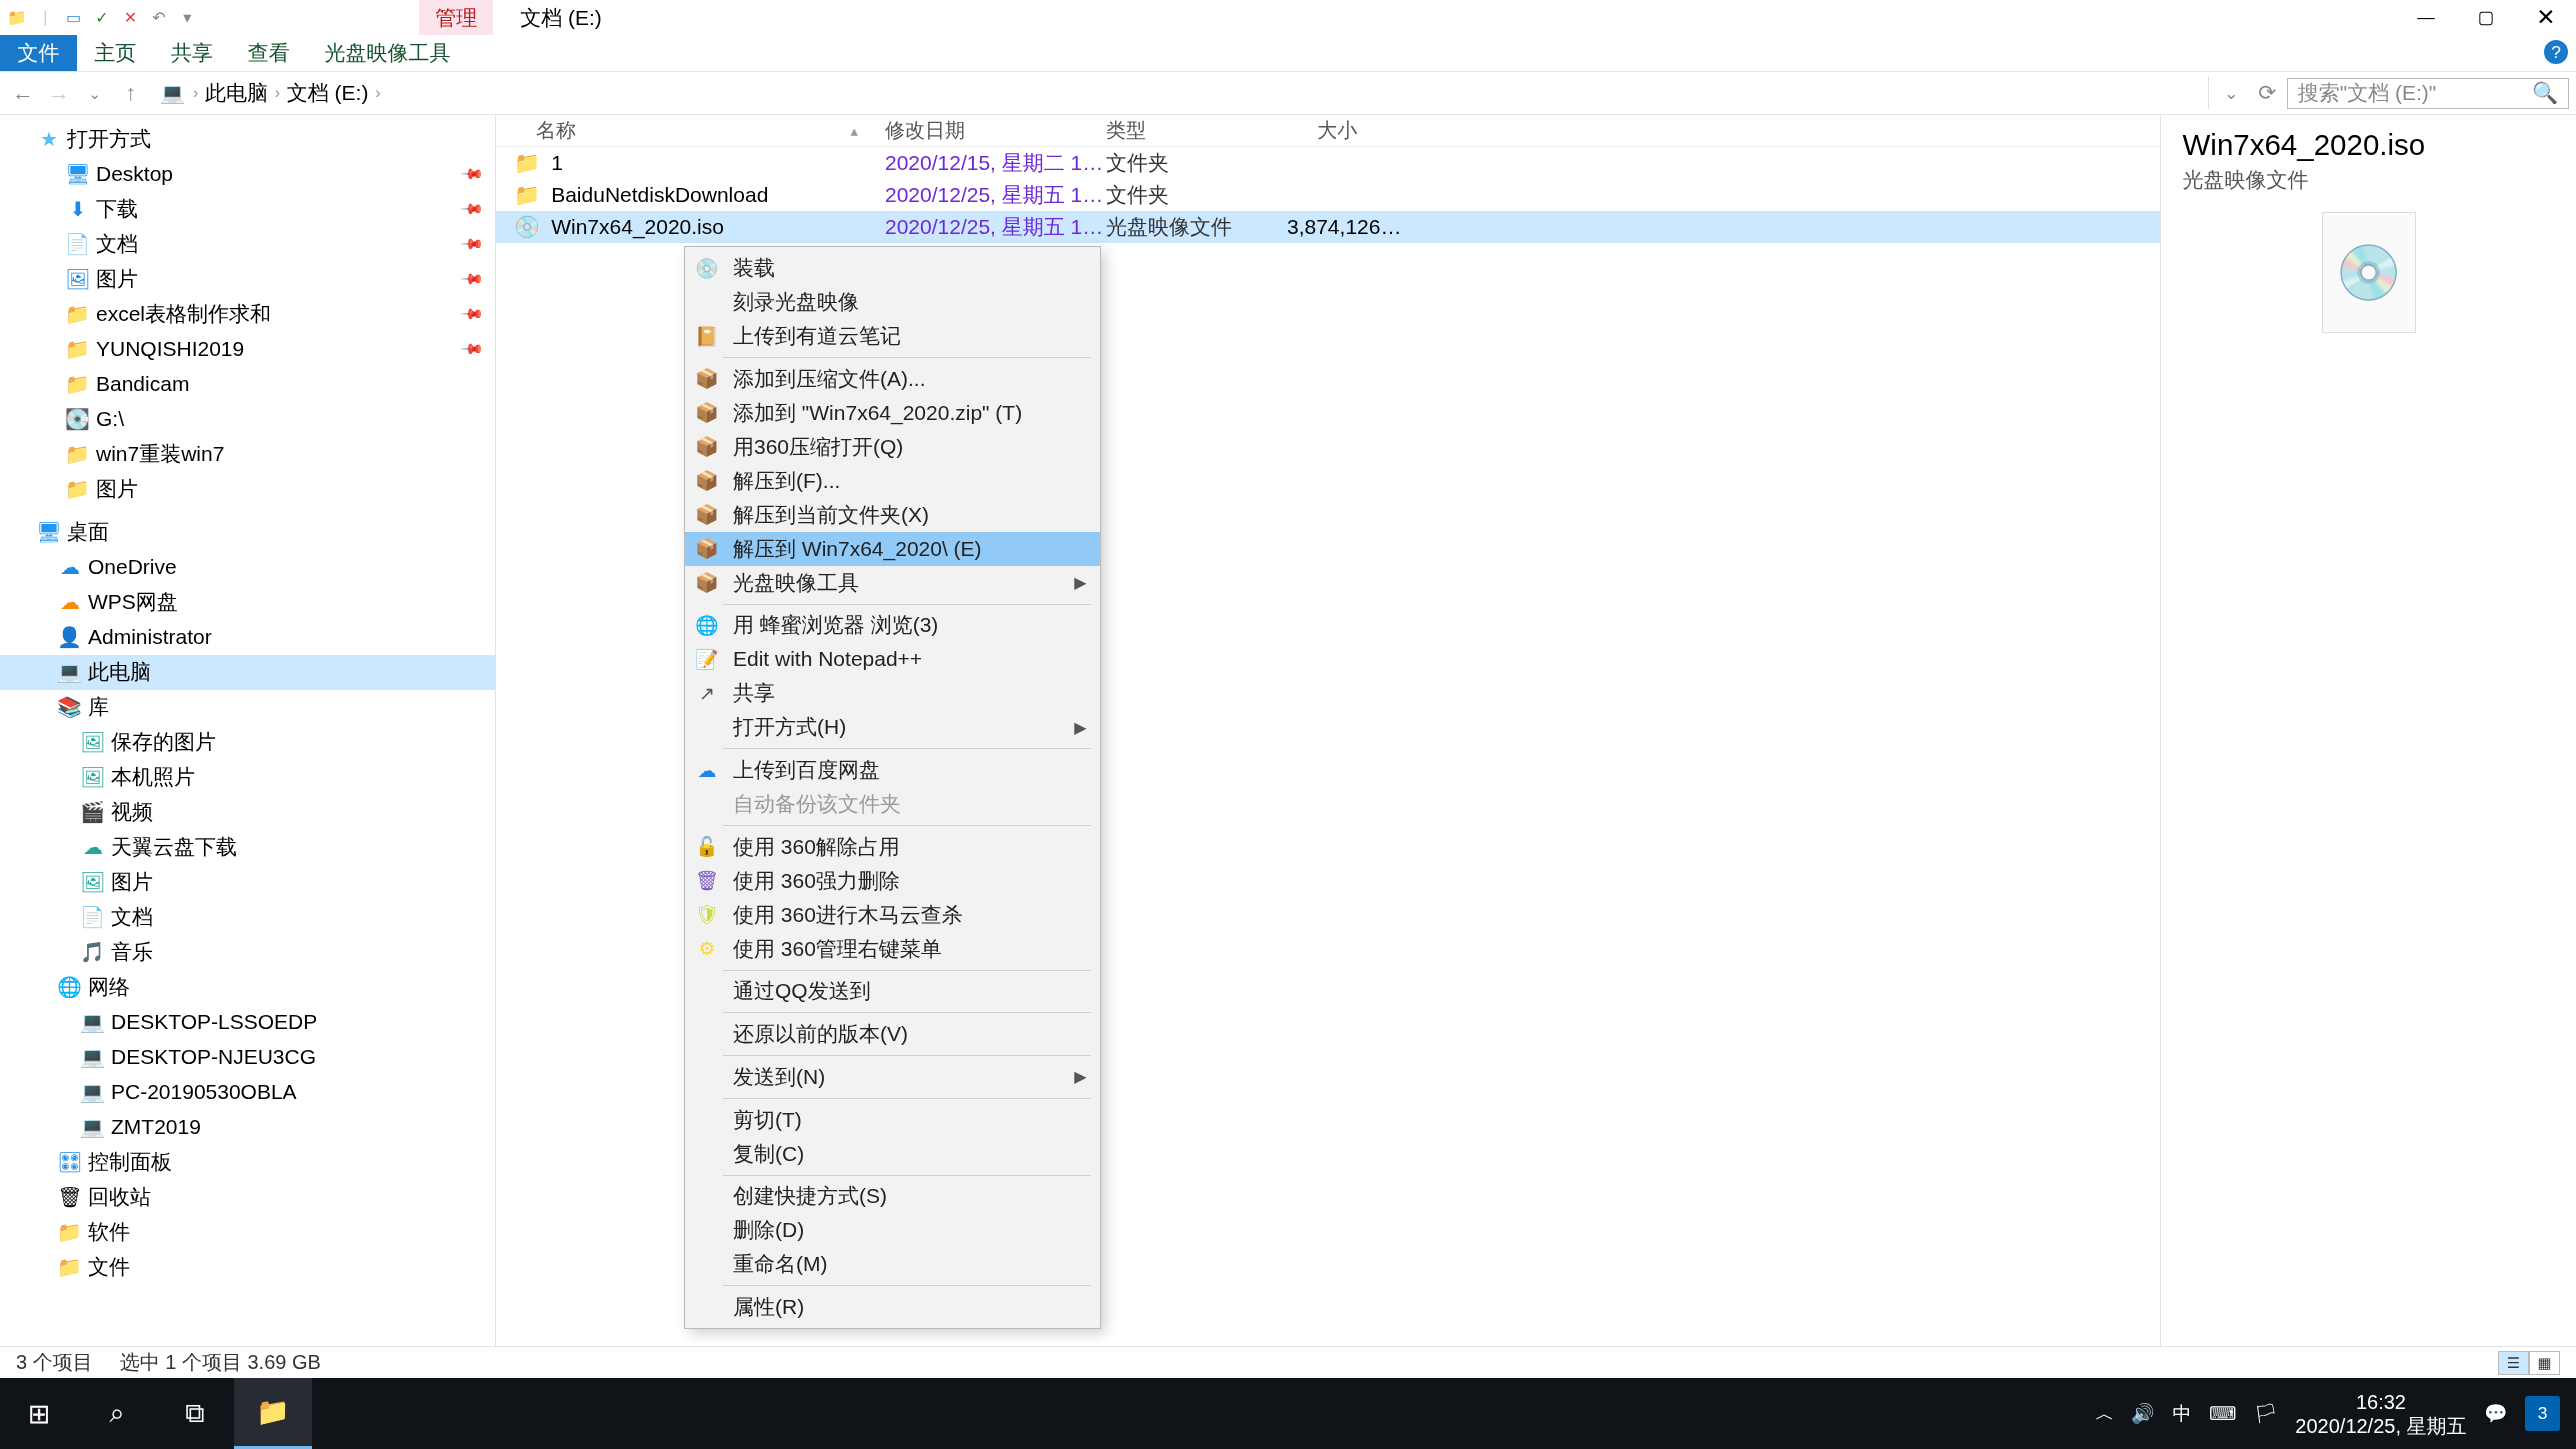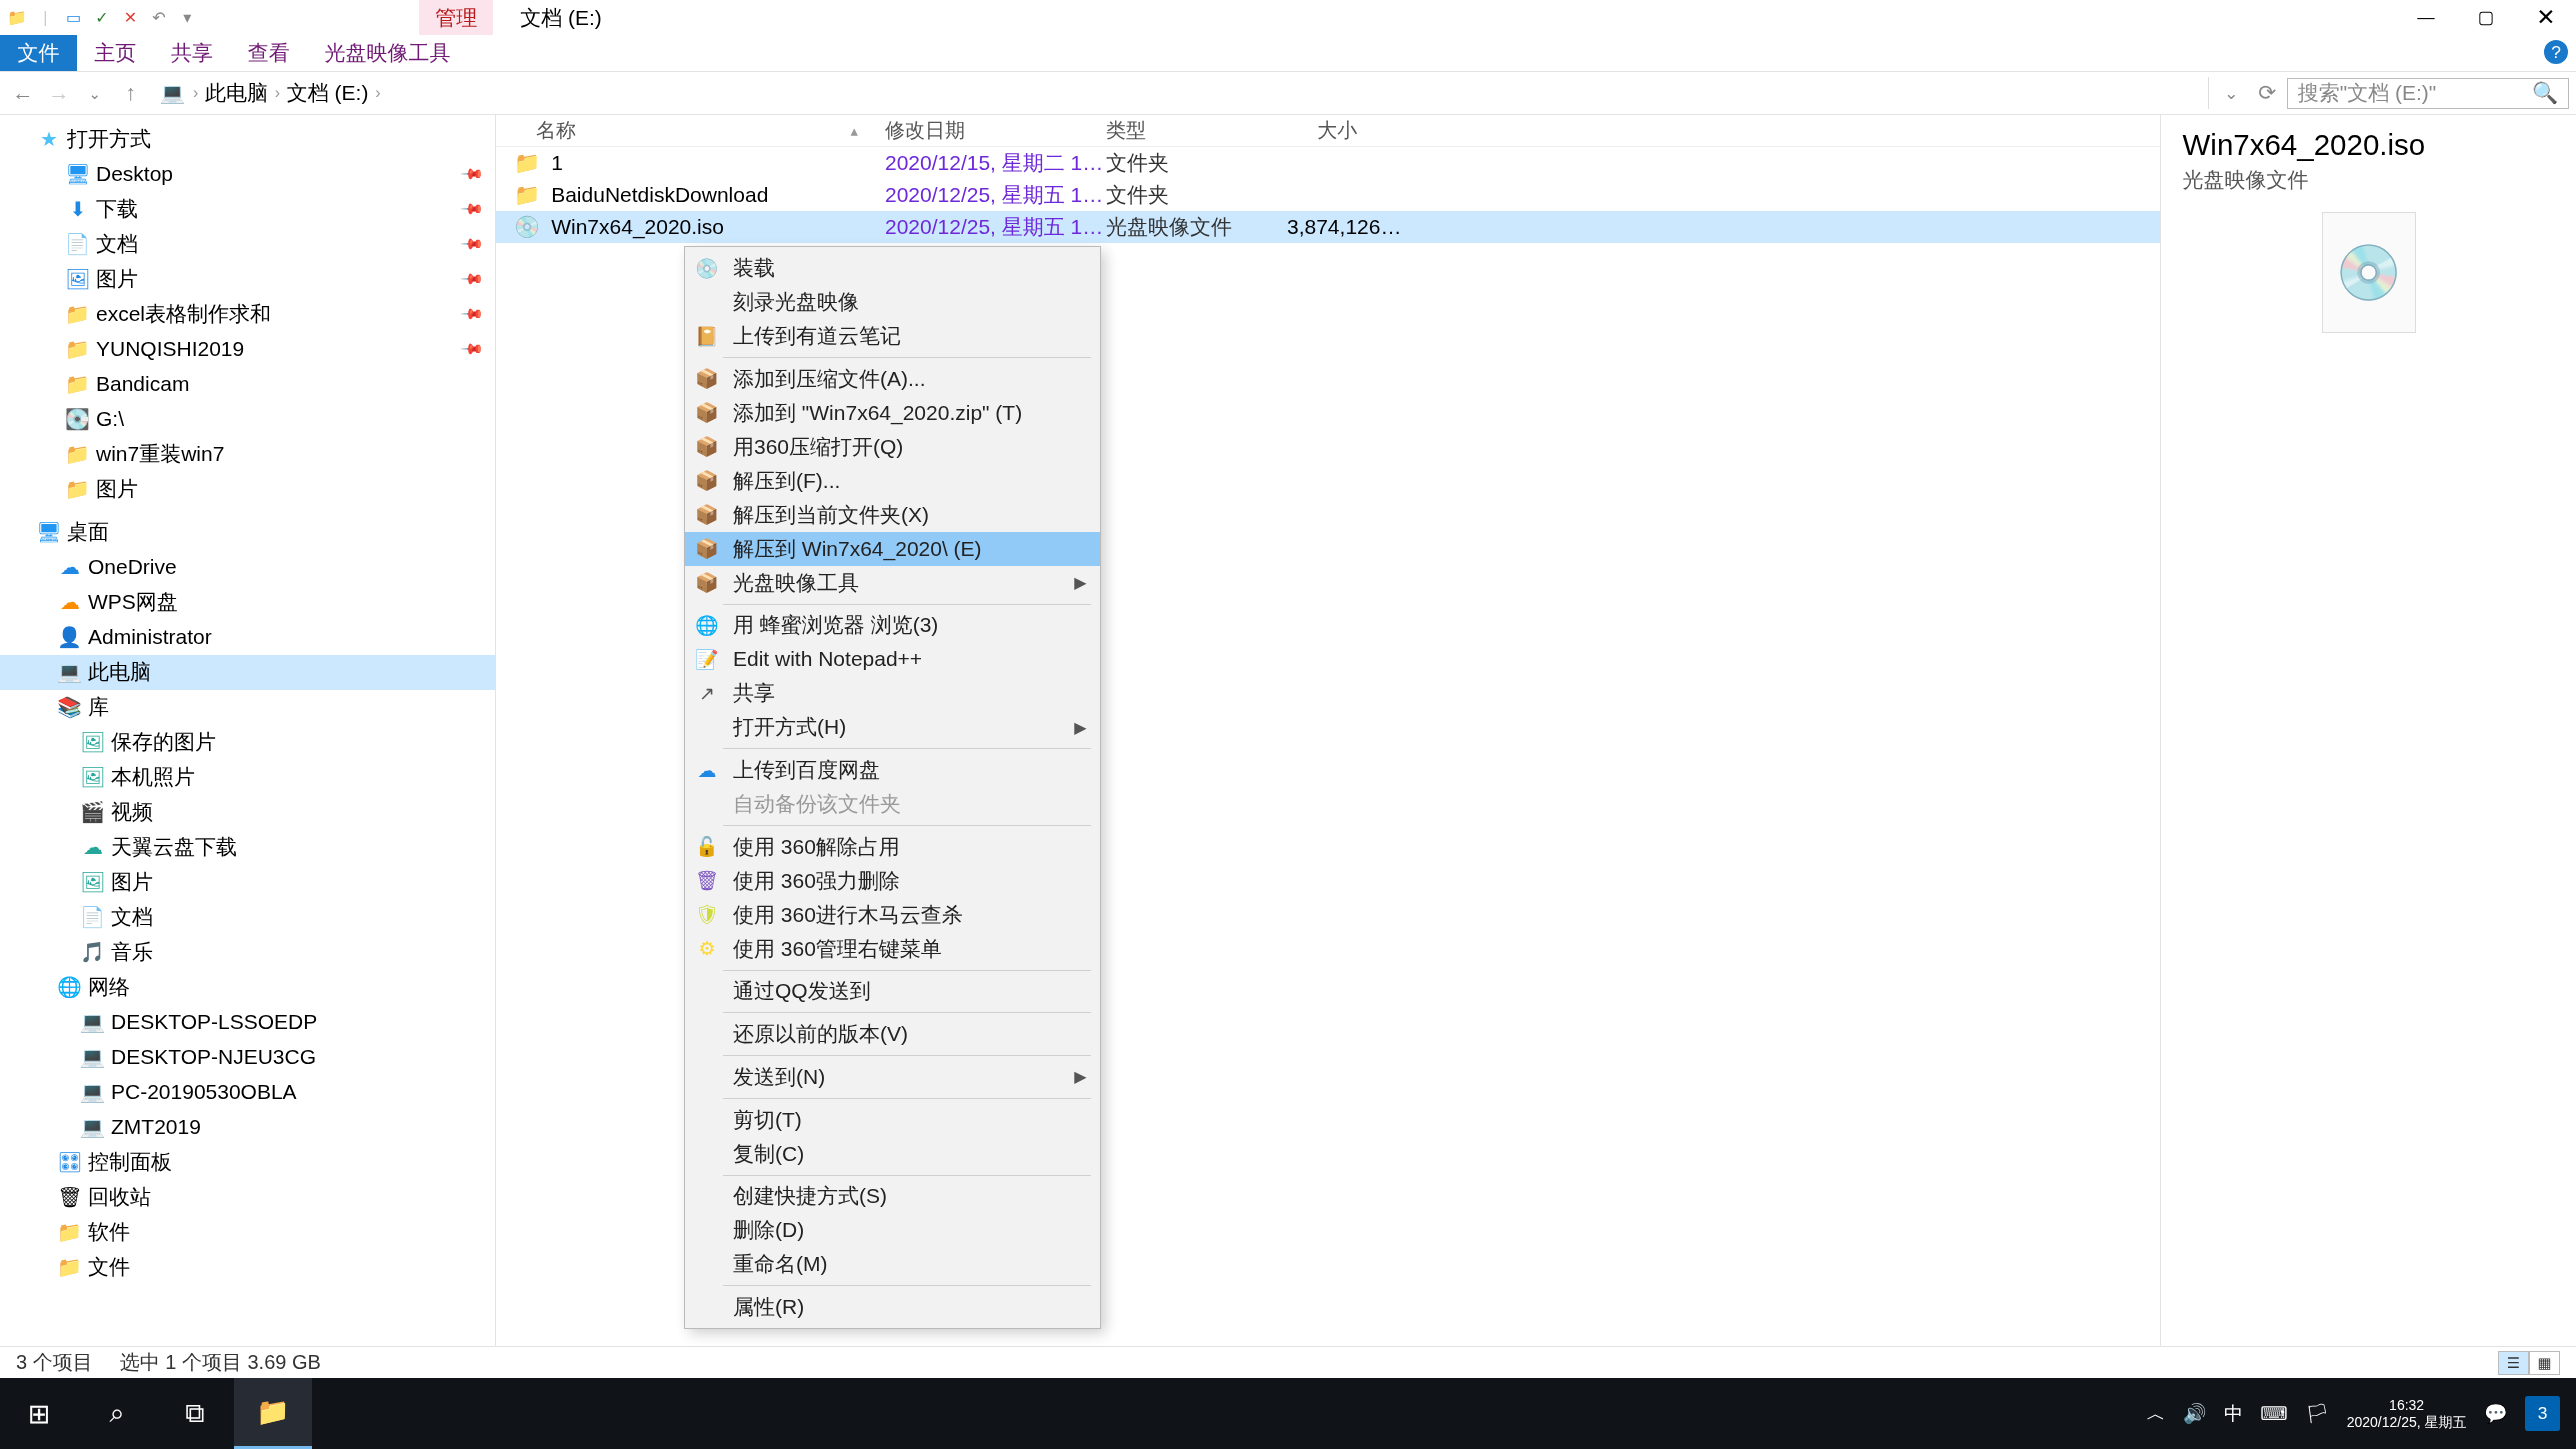--- a/index.html
+++ b/index.html
@@ -10,21 +10,21 @@
 .qat { display:flex; align-items:center; gap:5.4px; padding: 0 5.4px; }
 .qat-ic { width:23px; height:23px; display:flex; align-items:center; justify-content:center; font-size:16px; }
 .tab-hl { background:#fce4ec; padding: 3.4px 16px; color:#b71c1c; margin-right: 27px; }
 .title-spacer{ flex:1; }
 .winctl { display:flex; }
 .winctl div{ width:60px; height:35px; display:flex; align-items:center; justify-content:center; font-size:17.4px;}
 .winctl .close{ font-size:23px; }
 
 
 .ribbon { height:37px; display:flex; align-items:stretch; border-bottom:0.7px solid #e3e3e3;}
-.ribtab { padding:0 17.4px; display:flex; align-items:center; color:#701a75; }
+.ribtab { padding:0 17.4px; display:flex; align-items:center; color:#14532d; }
 .ribtab.active{ background:#1979ca; color:#fff; }
 
 
 .addr { height:43px; display:flex; align-items:center; border-bottom:0.7px solid #e3e3e3; padding:0 6.7px; gap:4px;}
 .navbtn{ width:32px; height:32px; display:flex; align-items:center; justify-content:center; color:#888; font-size:21.5px;}
 .breadcrumb{ flex:1; display:flex; align-items:center; gap:6.7px; padding:0 6.7px; border:0.7px solid transparent;}
 .bc-sep{ color:#999; font-size:16px;}
 .addr-ctrls{ display:flex; align-items:center; gap:4px; border-left:0.7px solid #ddd; padding-left:6.7px;}
 .search{ width:282px; height:31px; border:0.7px solid #bbb; display:flex; align-items:center; padding:0 9.4px; color:#888;}
 .search-ic{ margin-left:auto;}
@@ -80,21 +80,21 @@
 .ctx-arr{ color:#555; font-size:16px;}
 .ctx-sep{ height:0.7px; background:#d0d0d0; margin:4px 9.4px 4px 38px;}
 .ctx-item.bold .ctx-label{ font-weight:normal;}
 
 
 .taskbar{ position:absolute; left:0; right:0; bottom:0; height:71px; background:#101318; display:flex; align-items:center; color:#fff;}
 .tb-left{ display:flex; align-items:center;}
 .tb-btn{ width:78px; height:71px; display:flex; align-items:center; justify-content:center; font-size:27px;}
 .tb-btn.active{ background:#272b33; border-bottom:3.4px solid #76b9ed;}
 .tb-right{ margin-left:auto; display:flex; align-items:center; gap:17.4px; padding-right:16px; font-size:19px;}
-.tb-clock{ text-align:center; line-height:1.2; font-size:14px;}
+.tb-clock{ text-align:center; line-height:1.2; font-size:20px;}
 .tb-badge{ width:35px; height:35px; background:#0063b1; border-radius:2.7px; display:flex; align-items:center; justify-content:center; font-size:17.4px;}
 
 
 .ic-folder{ color:#ffca28;}
 .ic-star{ color:#4fc3f7;}
 .ic-blue{ color:#1e88e5;}
 .ic-green{ color:#43a047;}
 .ic-desk{ color:#2196f3;}
 .ic-net{ color:#1976d2;}
 .ic-zip{ color:#795548;}

